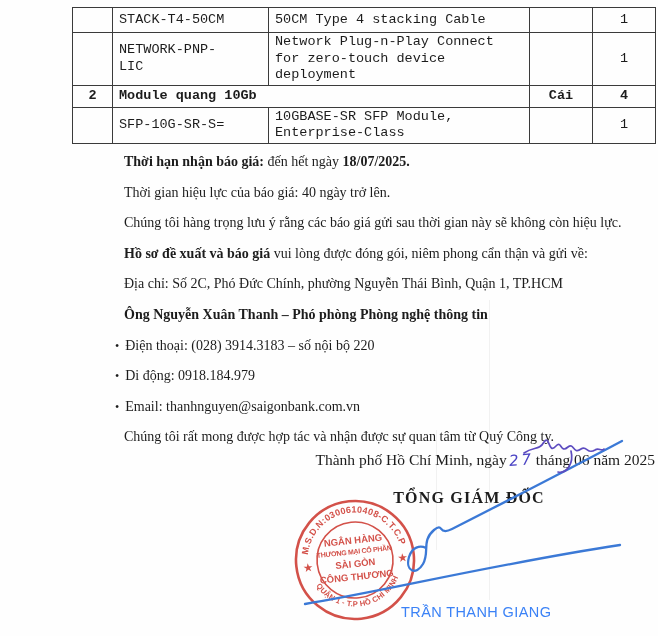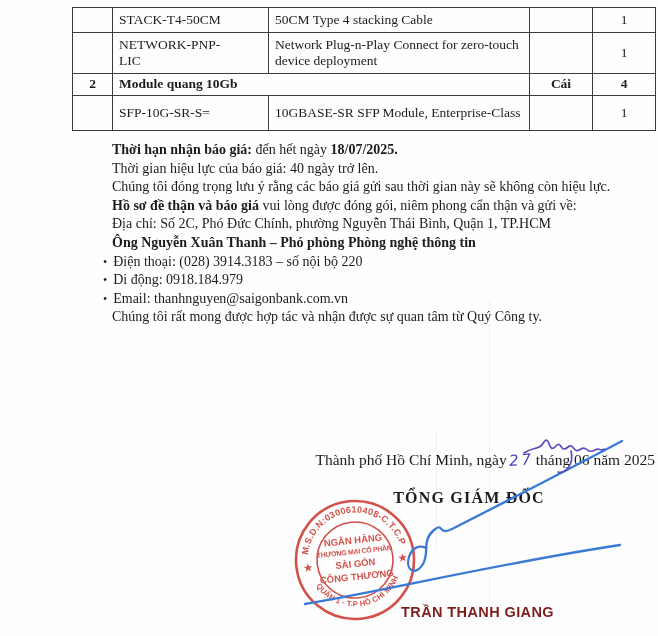--- a/index.html
+++ b/index.html
@@ -8,51 +8,51 @@
     font-family:"Liberation Serif", serif; color:#1c1c1c; overflow:hidden;
   }
 
   
   table.items {
     position:absolute; top:7px; left:72px; width:583px;
     border-collapse:collapse; table-layout:fixed;
   }
   table.items td {
     border:1.6px solid #3b3b3b; font-size:13.5px; padding:1px 6px;
-    vertical-align:middle; line-height:16.5px;
+    vertical-align:middle; line-height:16.5px;font-family:Liberation Mono, monospace;
   }
   tr.r1 { height:25px; } tr.r2 { height:41px;margin-left:28px; } tr.r3 { height:22px; } tr.r4 { height:35px; }
   td.c-no, td.c-unit, td.c-qty { text-align:center; }
   .bold { font-weight:bold; }
   .code-span { display:inline-block; max-width:118px; }
   .desc-span { display:inline-block; max-width:250px; }
 
   
   .content { position:absolute; top:141px; left:72px; width:583px; font-size:14px; line-height:18.6px; }
-  .content p { margin:0; text-indent:40px; }
+  .content p { margin:12px; text-indent:40px; }
   .content p.just { text-align:justify; }
   .mt5 { margin-top:5px; }
   .mt14 { margin-top:14px; }
   .mt8 { margin-top:8px; }
   p.bullet { text-indent:0 !important; padding-left:31px; }
   .bullet-glyph { display:inline-block; margin-right:6px; font-size:12px; }
 
   
   .sign { position:absolute; top:451px; left:283px; width:372px; }
   .date-line { font-size:15.5px; text-align:right; white-space:nowrap; }
   .hand-day {
     display:inline-block; color:#4b44c4; font-family:"DejaVu Sans", sans-serif;
     font-style:italic; font-size:15px; letter-spacing:3px;
     transform:rotate(-5deg); margin:0 2px;
   }
   .gm-title { margin-top:20px; font-size:16px; font-weight:bold; letter-spacing:1.2px; text-align:center; }
   .signer {
     position:absolute; left:401px; top:604px;
-    font-family:"Liberation Sans", sans-serif; font-weight:bold; font-size:14.5px;
-    color:#7f1d1d; letter-spacing:0.4px; white-space:nowrap;
+    font-family:"Liberation Sans", sans-serif; font-weight:normal; font-size:14.5px;
+    color:#3b82f6; letter-spacing:0.4px; white-space:nowrap;
   }
 
   
   svg.overlay { position:absolute; left:0; top:0; pointer-events:none; }
   .fold-line { position:absolute; width:1px; background:rgba(110,110,110,0.09); }
 </style>
 </head>
 <body>
 
 <div class="page">
@@ -92,22 +92,22 @@
       <td class="c-desc"><span class="desc-span">10GBASE-SR SFP Module, Enterprise-Class</span></td>
       <td class="c-unit"></td>
       <td class="c-qty">1</td>
     </tr>
   </tbody>
     </table>
 
   <div class="content">
     <p><b>Thời hạn nhận báo giá:</b><span> đến hết ngày </span><b>18/07/2025.</b></p>
     <p>Thời gian hiệu lực của báo giá: 40 ngày trở lên.</p>
-    <p class="just">Chúng tôi đóng trọng lưu ý rằng các báo giá gửi sau thời gian này sẽ không còn hiệu lực.</p>
-    <p class="mt5"><b>Hồ sơ đề thận và báo giá</b><span> vui lòng được đóng gói, niêm phong cẩn thận và gửi về:</span></p>
+    <p class="just">Chúng tôi hàng trọng lưu ý rằng các báo giá gửi sau thời gian này sẽ không còn hiệu lực.</p>
+    <p class="mt5"><b>Hồ sơ đề xuất và báo giá</b><span> vui lòng được đóng gói, niêm phong cẩn thận và gửi về:</span></p>
     <p>Địa chỉ: Số 2C, Phó Đức Chính, phường Nguyễn Thái Bình, Quận 1, TP.HCM</p>
     <p class="mt14"><b>Ông Nguyễn Xuân Thanh – Phó phòng Phòng nghệ thông tin</b></p>
     <p class="bullet"><span class="bullet-glyph">•</span><span>Điện thoại: (028) 3914.3183 – số nội bộ 220</span></p>
     <p class="bullet"><span class="bullet-glyph">•</span><span>Di động: 0918.184.979</span></p>
     <p class="bullet"><span class="bullet-glyph">•</span><span>Email: thanhnguyen@saigonbank.com.vn</span></p>
     <p>Chúng tôi rất mong được hợp tác và nhận được sự quan tâm từ Quý Công ty.</p>
   </div>
 
   <div class="sign">
     <div class="date-line"><span>Thành phố Hồ Chí Minh, ngày</span><span class="hand-day">27</span><span>tháng 06 năm 2025</span></div>

